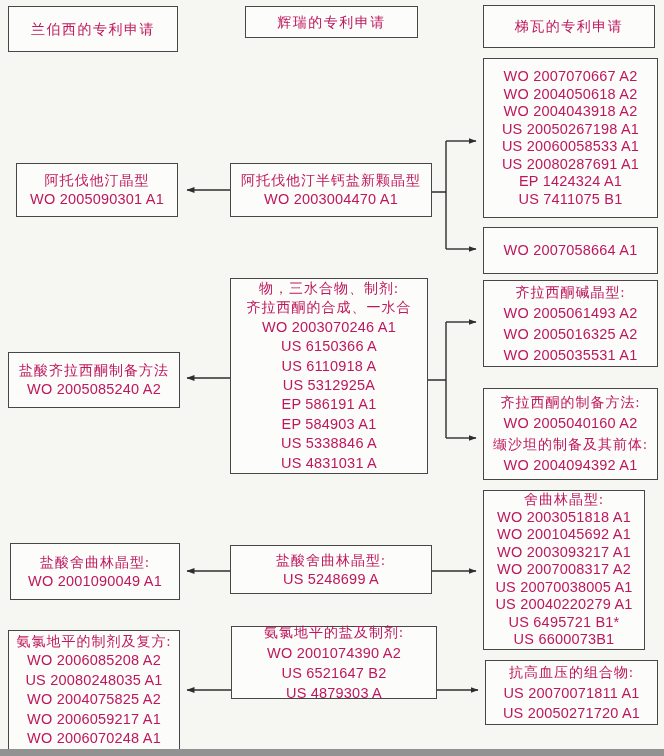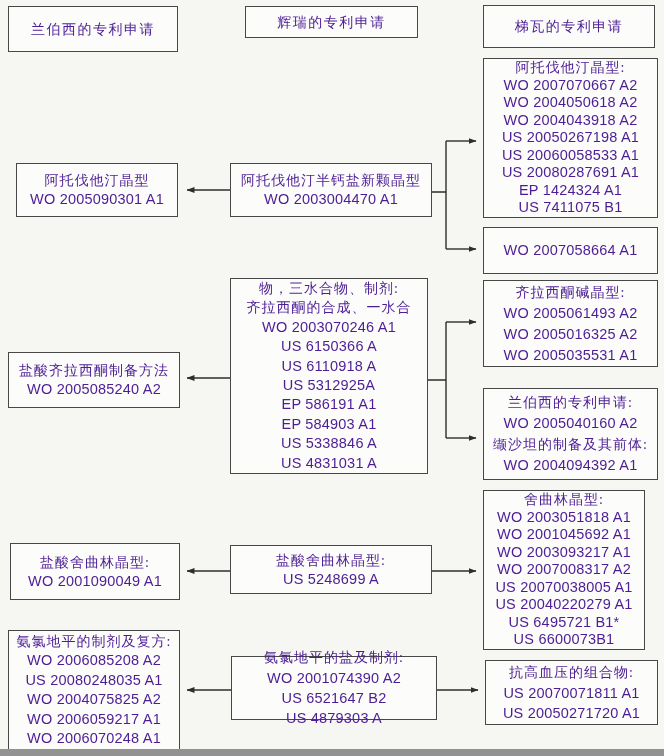--- a/index.html
+++ b/index.html
@@ -4,21 +4,21 @@
 <style>
   html,body{margin:0;padding:0;background:#e9e9e7;}
   .canvas{
     position:relative;width:664px;height:756px;background:#f6f6f3;
     font-family:"Liberation Serif","DejaVu Serif",serif;overflow:hidden;
   }
   .box{
     position:absolute;background:#fcfcfa;border:1.5px solid #474747;
     box-sizing:border-box;display:flex;flex-direction:column;
     justify-content:center;align-items:center;text-align:center;
-    color:#4c1d95;
+    color:#be185d;
   }
   .ln{width:100%;white-space:nowrap;}
   .cn{font-family:"Liberation Serif","DejaVu Serif",serif;font-size:14px;letter-spacing:1px;}
   .num{font-family:"Liberation Sans","DejaVu Sans",sans-serif;font-size:14.5px;letter-spacing:.2px;}
   .header .cn{letter-spacing:1.5px;}
   .lh175 .ln{line-height:17.5px;}
   .lh19  .ln{line-height:19px;}
   .lh194 .ln{line-height:19.4px;}
   .lh195 .ln{line-height:19.5px;}
   .lh20  .ln{line-height:20px;}
@@ -100,49 +100,48 @@
     <div class="ln num">US 5312925A</div>
     <div class="ln num">EP 586191 A1</div>
     <div class="ln num">EP 584903 A1</div>
     <div class="ln num">US 5338846 A</div>
     <div class="ln num">US 4831031 A</div>
   </div>
   <div class="box lh19" style="left:230px;top:545px;width:202px;height:49px">
     <div class="ln cn">盐酸舍曲林晶型:</div>
     <div class="ln num">US 5248699 A</div>
   </div>
-  <div class="box lh20" style="left:231px;top:656px;width:206px;height:64px">
+  <div class="box lh20" style="left:231px;top:626px;width:206px;height:73px">
     <div class="ln cn">氨氯地平的盐及制剂:</div>
     <div class="ln num">WO 2001074390 A2</div>
     <div class="ln num">US 6521647 B2</div>
     <div class="ln num">US 4879303 A</div>
   </div>
 
   <div class="box lh175" style="left:483px;top:58px;width:175px;height:160px">
-    <div class="ln cn">阿托伐他汀晶型:</div>
     <div class="ln num">WO 2007070667 A2</div>
     <div class="ln num">WO 2004050618 A2</div>
     <div class="ln num">WO 2004043918 A2</div>
     <div class="ln num">US 20050267198 A1</div>
     <div class="ln num">US 20060058533 A1</div>
     <div class="ln num">US 20080287691 A1</div>
     <div class="ln num">EP 1424324 A1</div>
     <div class="ln num">US 7411075 B1</div>
   </div>
   <div class="box lh19" style="left:483px;top:227px;width:175px;height:47px">
     <div class="ln num">WO 2007058664 A1</div>
   </div>
   <div class="box lh21" style="left:483px;top:280px;width:175px;height:87px">
     <div class="ln cn">齐拉西酮碱晶型:</div>
     <div class="ln num">WO 2005061493 A2</div>
     <div class="ln num">WO 2005016325 A2</div>
     <div class="ln num">WO 2005035531 A1</div>
   </div>
   <div class="box lh21" style="left:483px;top:388px;width:175px;height:92px">
-    <div class="ln cn">兰伯西的专利申请:</div>
+    <div class="ln cn">齐拉西酮的制备方法:</div>
     <div class="ln num">WO 2005040160 A2</div>
     <div class="ln cn">缬沙坦的制备及其前体:</div>
     <div class="ln num">WO 2004094392 A1</div>
   </div>
   <div class="box lh175" style="left:483px;top:490px;width:162px;height:160px">
     <div class="ln cn">舍曲林晶型:</div>
     <div class="ln num">WO 2003051818 A1</div>
     <div class="ln num">WO 2001045692 A1</div>
     <div class="ln num">WO 2003093217 A1</div>
     <div class="ln num">WO 2007008317 A2</div>

